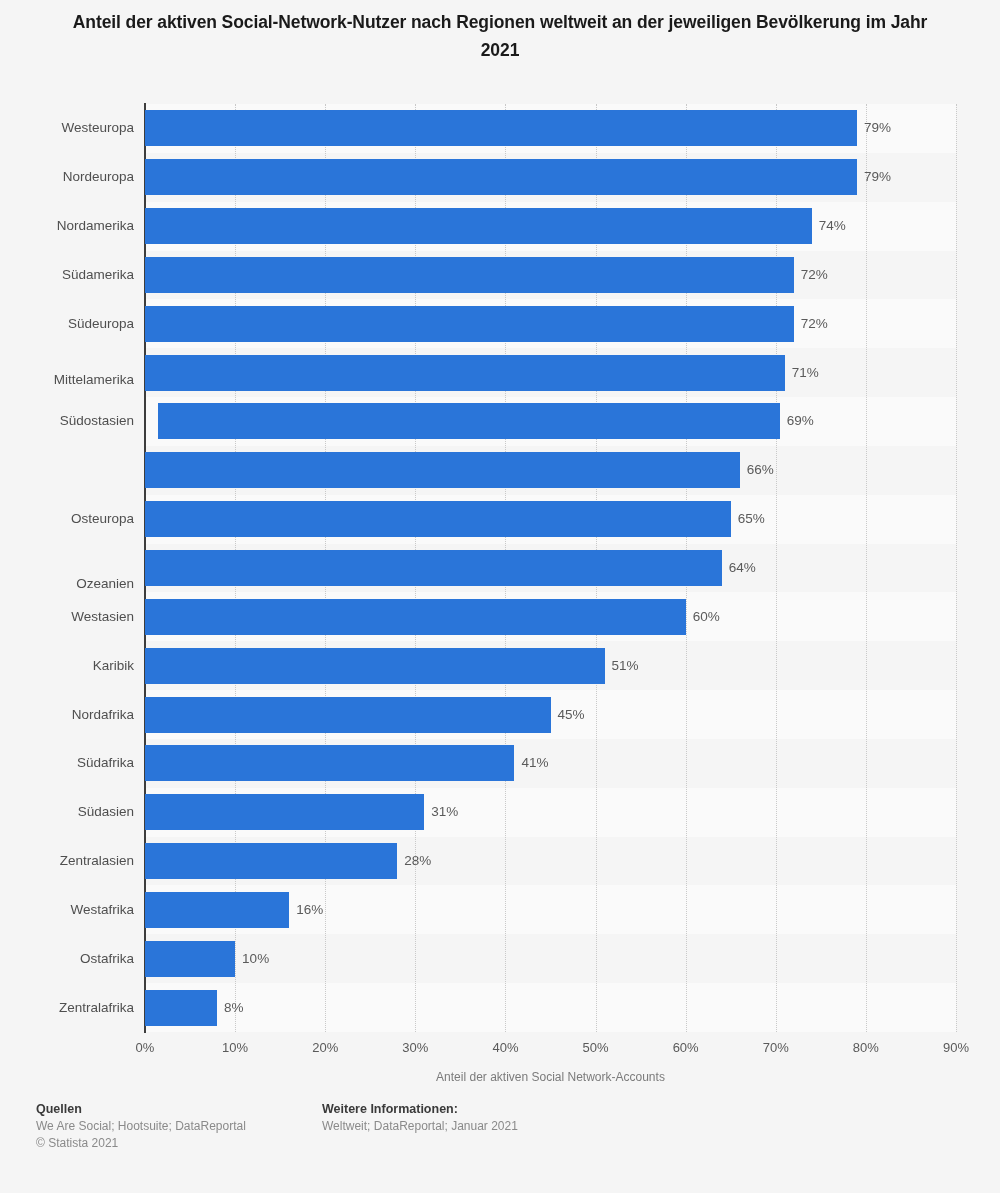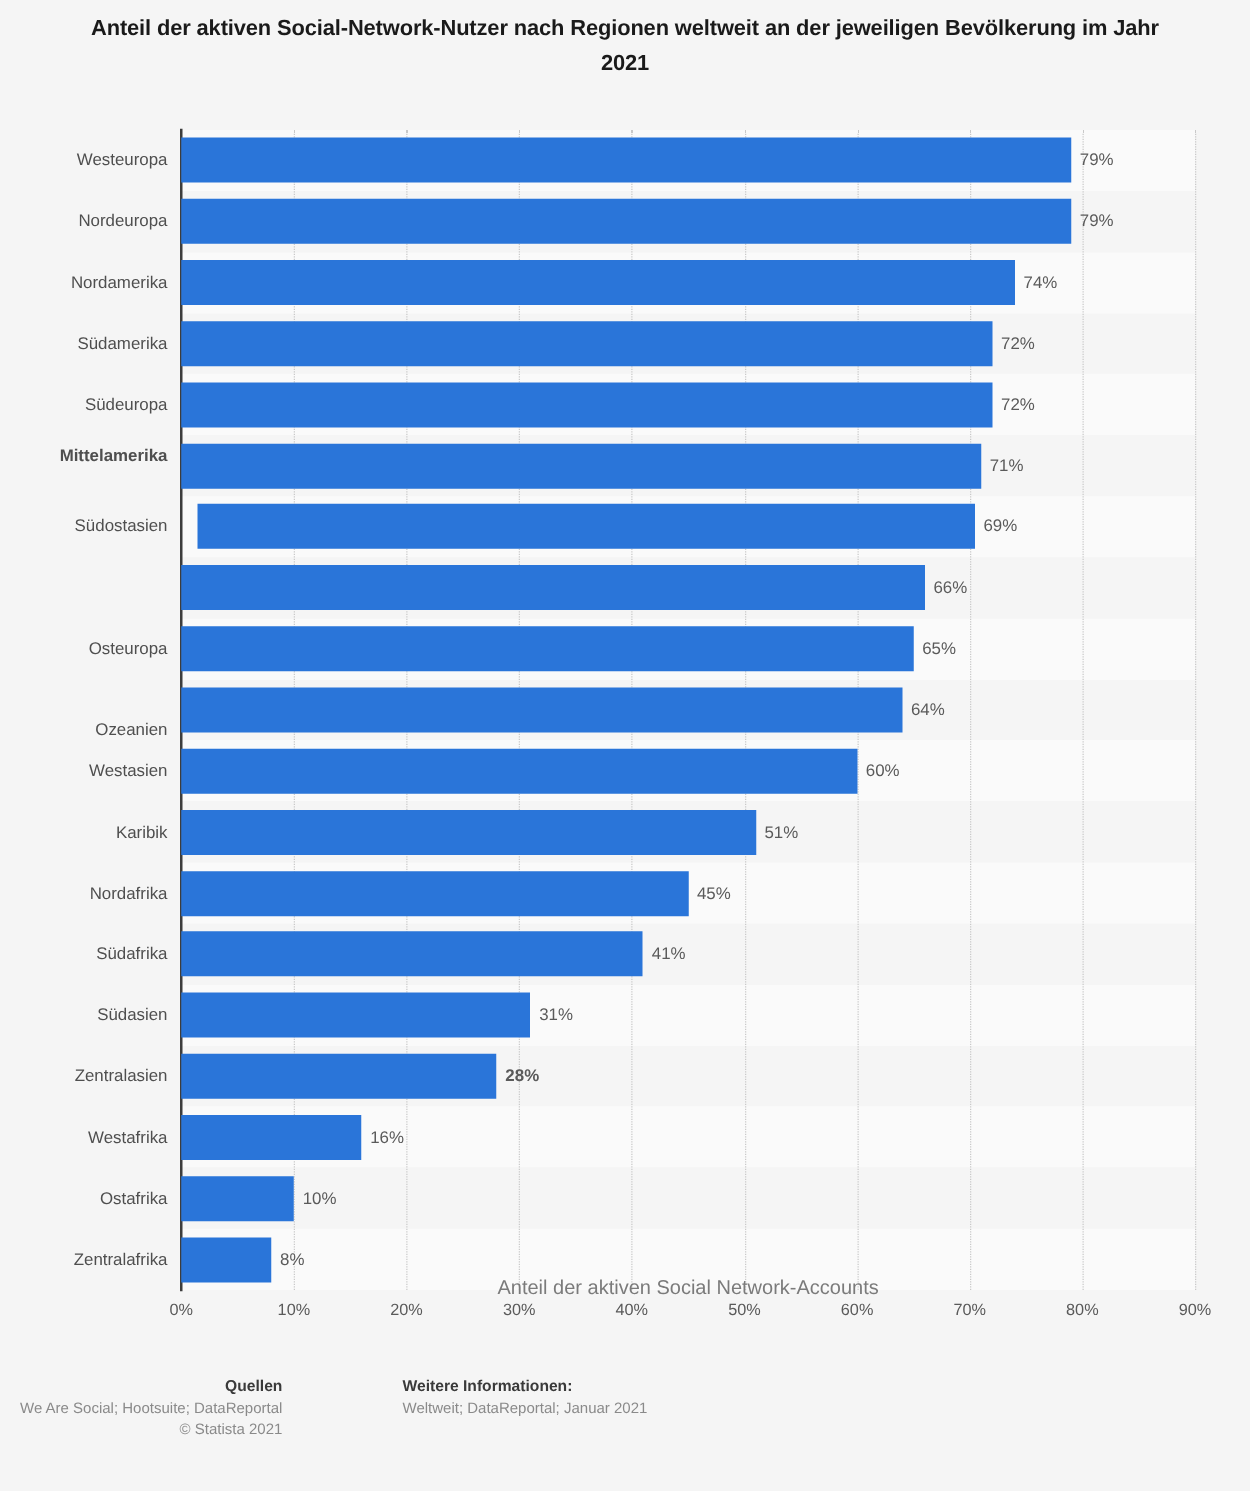--- a/index.html
+++ b/index.html
@@ -132,37 +132,37 @@
     position: absolute;
     top: 0;
     font-size: 13px;
     color: #5a5a5a;
     transform: translateX(-50%);
     white-space: nowrap;
   }
   #x-axis-label {
     position: absolute;
     left: 145px;
-    top: 1022px;
+    top: 1070px;
     width: 811px;
     text-align: center;
-    font-size: 16px;
+    font-size: 12px;
     color: #7b7b7b;
   }
 
   
   #footer {
     position: absolute;
     left: 0;
     top: 1100px;
     width: 1000px;
     height: 93px;
   }
   .foot-col { position: absolute; top: 0; }
-  .foot-col.sources { left: 16px; text-align: right; }
+  .foot-col.sources { left: 36px; }
   .foot-col.more    { left: 322px; }
   .foot-head {
     font-size: 12.5px;
     font-weight: bold;
     color: #3a3a3a;
     line-height: 18px;
   }
   .foot-line {
     font-size: 12px;
     color: #8a8a8a;
@@ -262,21 +262,21 @@
       <div class="bar-value" style="left: 412.5px;">45%</div>
     </div>
     <div class="bar-row" style="top: 641.368px;">
       <div class="bar" title="Südafrika: 41%" style="width: 369.456px; background: rgb(42, 117, 217);"></div>
       <div class="bar-value" style="left: 376.456px;">41%</div>
     </div>
     <div class="bar-row" style="top: 690.211px;">
       <div class="bar" title="Südasien: 31%" style="width: 279.344px; background: rgb(42, 117, 217);"></div>
       <div class="bar-value" style="left: 286.344px;">31%</div>
     </div>
-    <div class="bar-row" style="top: 739.053px; font-weight: bold;">
+    <div class="bar-row" style="top: 739.053px;">
       <div class="bar" title="Zentralasien: 28%" style="width: 252.311px; background: rgb(42, 117, 217);"></div>
       <div class="bar-value" style="left: 259.311px;">28%</div>
     </div>
     <div class="bar-row" style="top: 787.895px;">
       <div class="bar" title="Westafrika: 16%" style="width: 144.178px; background: rgb(42, 117, 217);"></div>
       <div class="bar-value" style="left: 151.178px;">16%</div>
     </div>
     <div class="bar-row" style="top: 836.737px;">
       <div class="bar" title="Ostafrika: 10%" style="width: 90.1111px; background: rgb(42, 117, 217);"></div>
       <div class="bar-value" style="left: 97.1111px;">10%</div>
@@ -286,21 +286,21 @@
       <div class="bar-value" style="left: 79.0889px;">8%</div>
     </div>
   </div>
 
 <div id="cat-labels">
     <div class="cat-label" style="top: 6.42105px;">Westeuropa</div>
     <div class="cat-label" style="top: 55.2632px;">Nordeuropa</div>
     <div class="cat-label" style="top: 104.105px;">Nordamerika</div>
     <div class="cat-label" style="top: 152.947px; padding-left: 32px;">Südamerika</div>
     <div class="cat-label" style="top: 201.789px;">Südeuropa</div>
-    <div class="cat-label" style="top: 243px; font-weight: bold;">Mittelamerika</div>
+    <div class="cat-label" style="top: 258px;">Mittelamerika</div>
     <div class="cat-label" style="top: 299.474px;">Südostasien</div>
     <div class="cat-label" style="top: 397.158px;">Osteuropa</div>
     <div class="cat-label" style="top: 462px; padding-left: 20px;">Ozeanien</div>
     <div class="cat-label" style="top: 494.842px;">Westasien</div>
     <div class="cat-label" style="top: 543.684px;">Karibik</div>
     <div class="cat-label" style="top: 592.526px;">Nordafrika</div>
     <div class="cat-label" style="top: 641.368px;">Südafrika</div>
     <div class="cat-label" style="top: 690.211px;">Südasien</div>
     <div class="cat-label" style="top: 739.053px;">Zentralasien</div>
     <div class="cat-label" style="top: 787.895px;">Westafrika</div>

